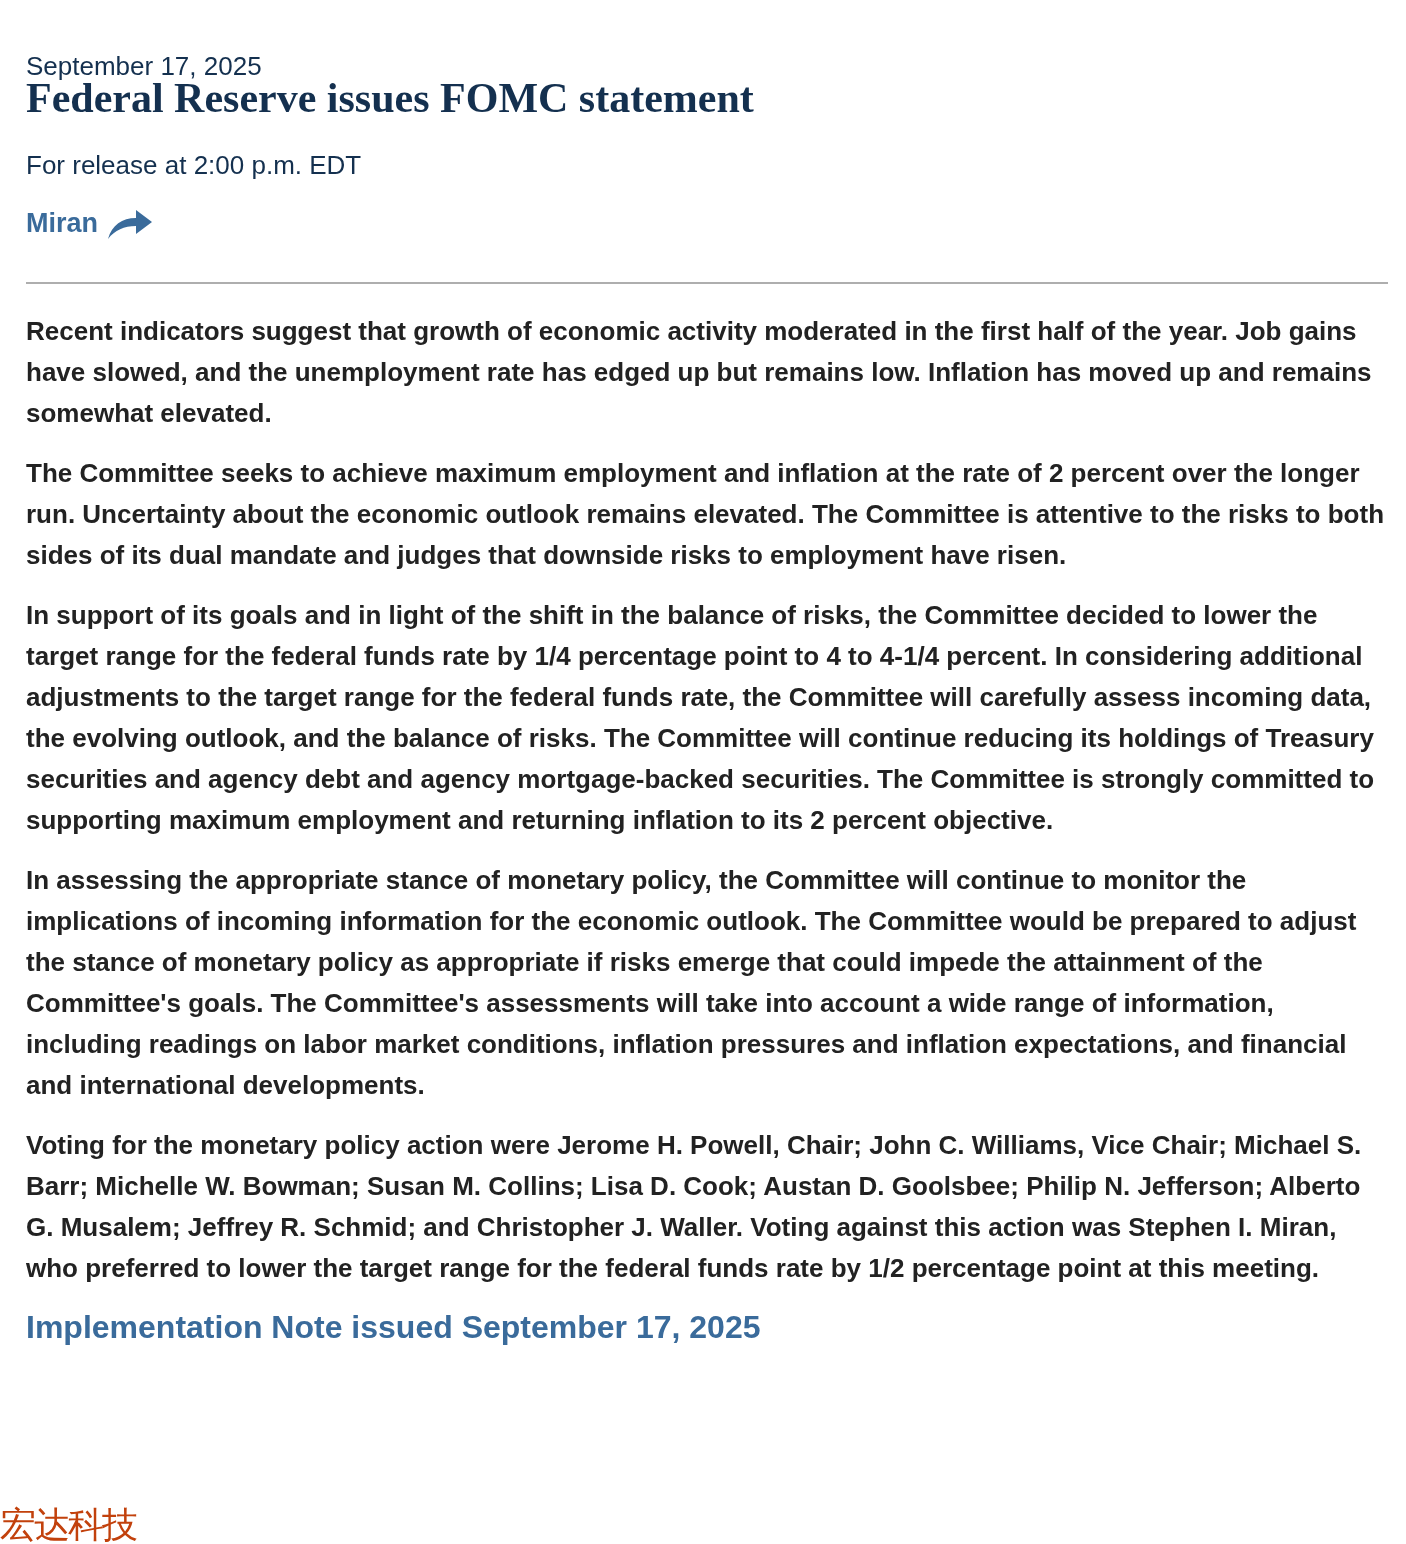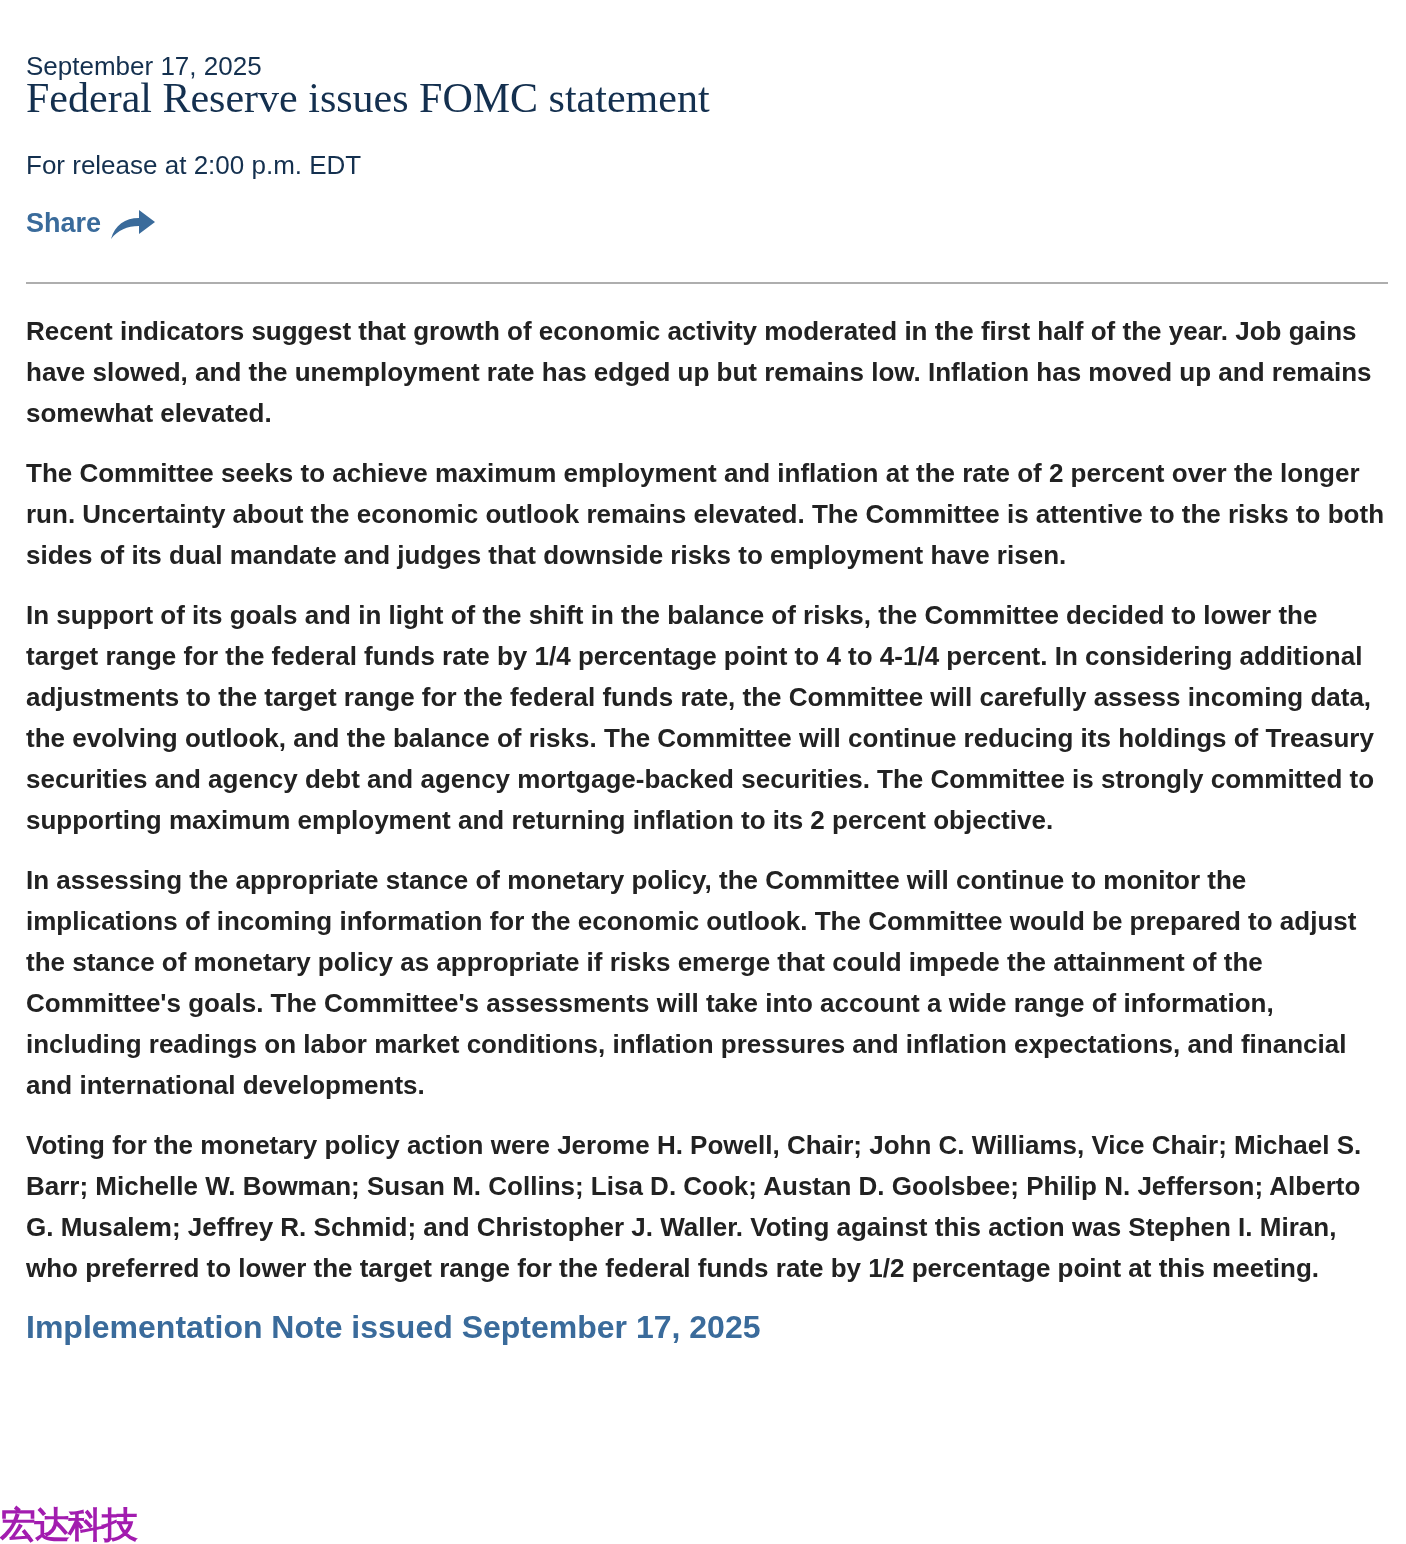--- a/index.html
+++ b/index.html
@@ -24,21 +24,21 @@
       color: #14304f;
       line-height: 32px;
       margin-top: 28px;
     }
     .title {
       position: absolute;
       top: 72px;
       left: 0;
       margin: 0;
       font-family: "Liberation Serif", "DejaVu Serif", serif;
-      font-weight: normal;
+      font-weight: bold;
       font-size: 42px;
       color: #14304f;
       line-height: 52px;
       white-space: nowrap;
     }
     .release {
       position: absolute;
       top: 148px;
       left: 0;
       font-size: 26px;
@@ -91,36 +91,36 @@
       line-height: 41px;
       color: #3a6b9b;
       text-decoration: none;
       margin-top: -1px;
     }
     .watermark {
       position: absolute;
       left: 0;
       top: 1505px;
       font-family: "DejaVu Sans", sans-serif;
-      font-weight: bold;
+      font-weight: normal;
       font-size: 36px;
       line-height: 40px;
-      color: #a21caf;
+      color: #c2410c;
       letter-spacing: -2px;
     }
   </style>
 </head>
 <body>
 
 <div class="page">
   <div class="date">September 17, 2025</div>
   <h1 class="title">Federal Reserve issues FOMC statement</h1>
   <div class="release">For release at 2:00 p.m. EDT</div>
   <a class="share">
-    <span>Share</span>
+    <span>Miran</span>
     <span>
       <svg viewBox="0 0 48 36" xmlns="http://www.w3.org/2000/svg">
         <path d="M2 34 C 6 20, 16 13, 30 13 L 30 5 L 46 17 L 30 29 L 30 21 C 18 21, 9 25, 2 34 Z" fill="#3a6b9b"></path>
       </svg>
     </span>
   </a>
   <div class="divider"></div>
 
   <div class="body-text">
     <p>Recent indicators suggest that growth of economic activity moderated in the first half of the year. Job gains have slowed, and the unemployment rate has edged up but remains low. Inflation has moved up and remains somewhat elevated.</p>

